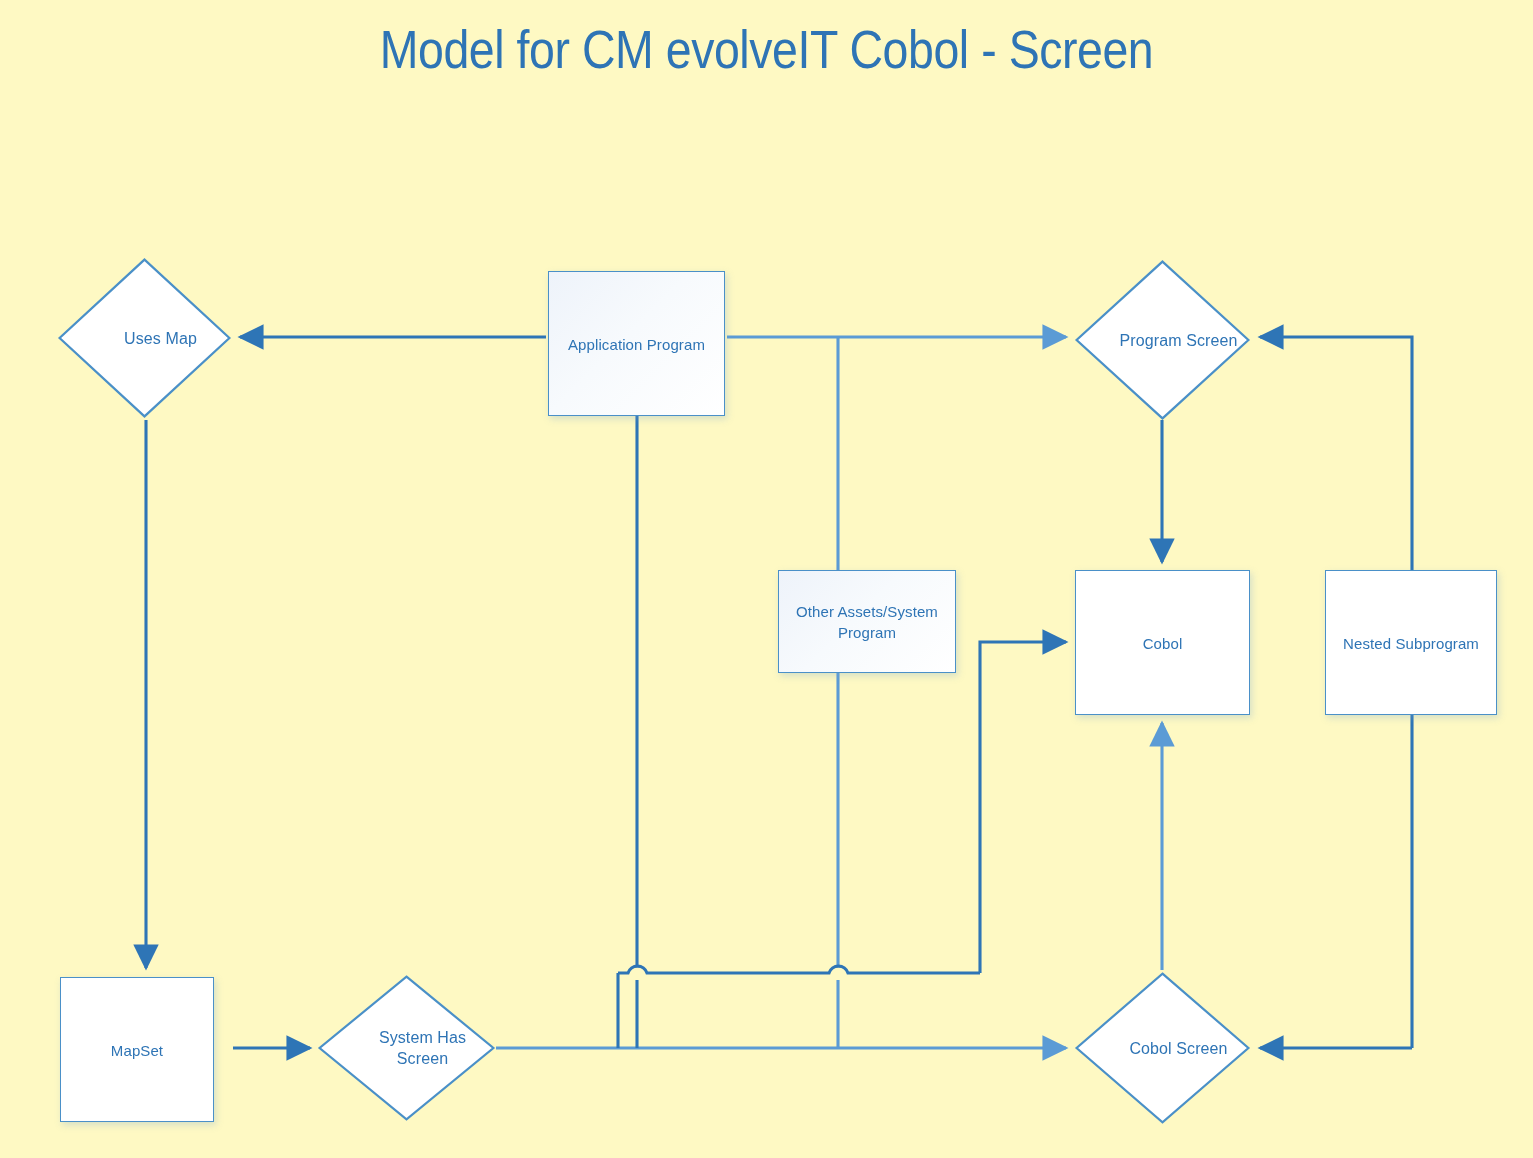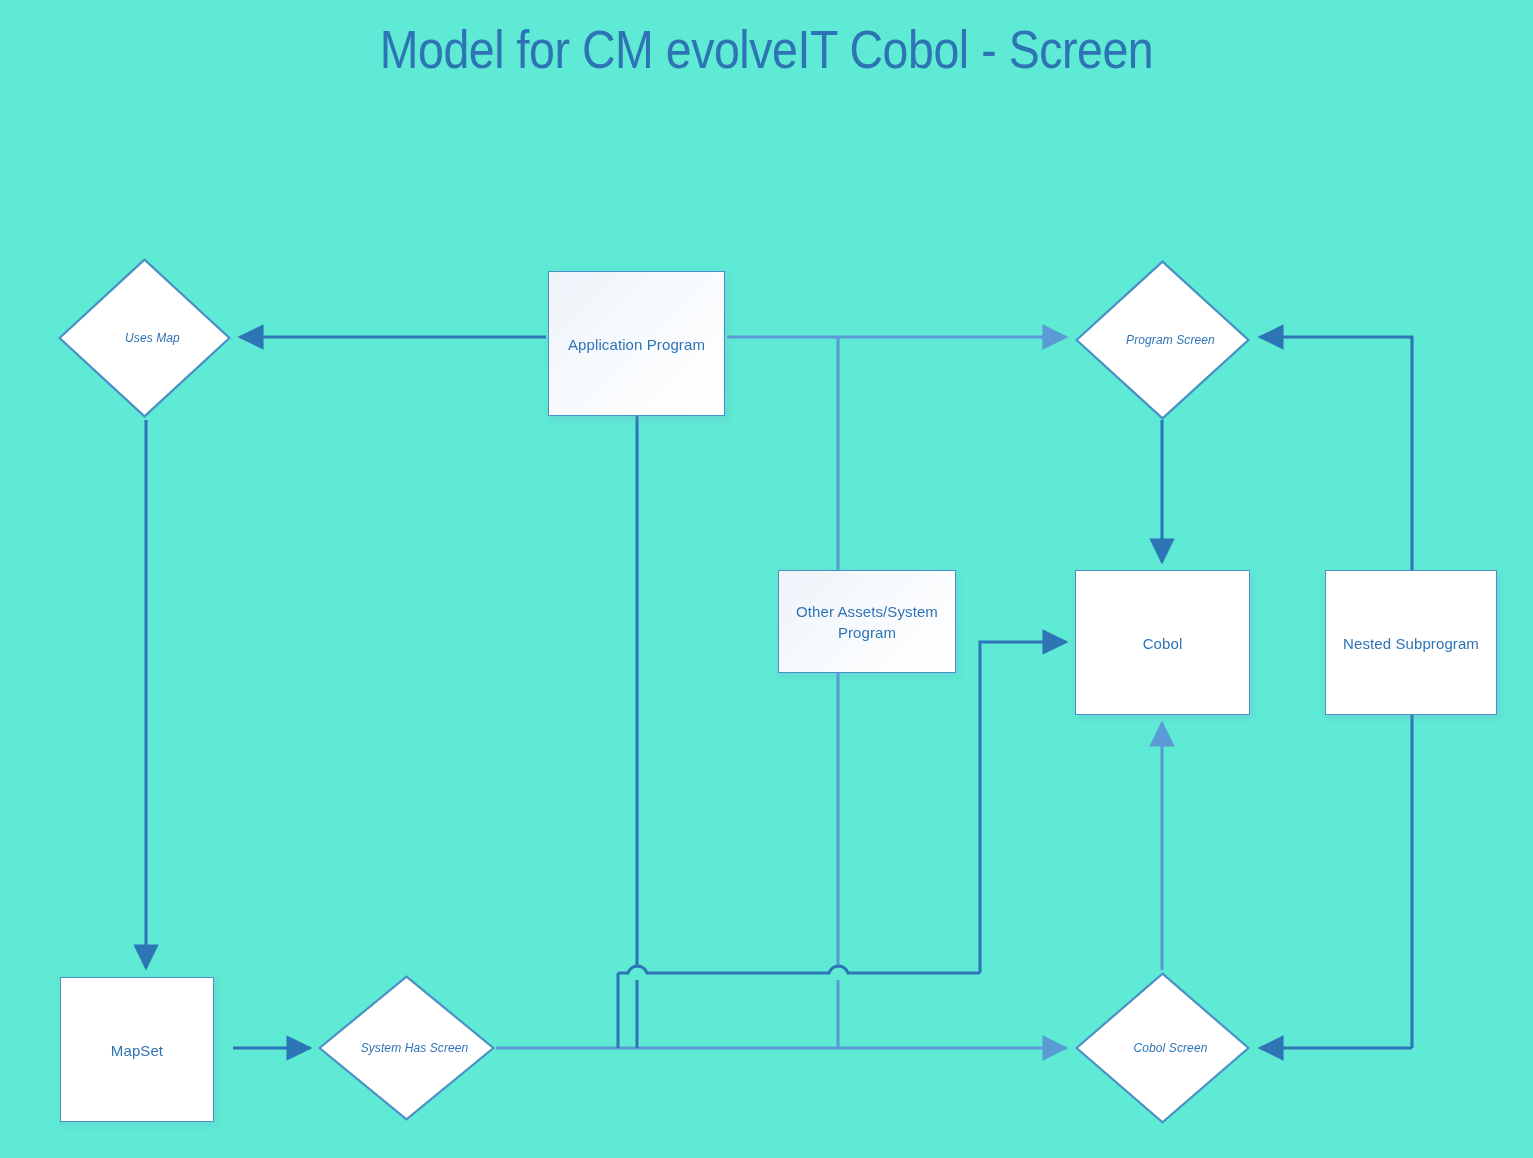--- a/index.html
+++ b/index.html
@@ -7,21 +7,21 @@
     padding: 0;
     background: #ffffff;
   }
   body {
     font-family: "Liberation Sans", sans-serif;
   }
   #canvas {
     position: relative;
     width: 1533px;
     height: 1158px;
-    background: #5eead4;
+    background: #fef9c3;
     overflow: hidden;
   }
   #diagram-title {
     position: absolute;
     left: 0;
     top: 18px;
     width: 1533px;
     text-align: center;
     font-family: "Liberation Sans", sans-serif;
     font-size: 54px;
@@ -73,32 +73,31 @@
     height: 100%;
   }
   .node-diamond svg {
     display: block;
     width: 100%;
     height: 100%;
     overflow: visible;
   }
   .dlabel {
     position: absolute;
-    left: 8px;
+    left: 16px;
     top: 50%;
     width: 100%;
     transform: translateY(-50%);
     text-align: center;
     color: #2E74B5;
-    font-size: 12px;
+    font-size: 16px;
     line-height: 21px;
     font-family: "Liberation Sans", sans-serif;
     pointer-events: none;
     letter-spacing: 0.1px;
-    font-style: italic;
   }
 </style>
 </head>
 <body>
 
 <div id="canvas">
 
   <div id="diagram-title">Model for CM evolveIT Cobol - Screen</div>
 
   <svg id="edges" viewBox="0 0 1533 1158" xmlns="http://www.w3.org/2000/svg">

